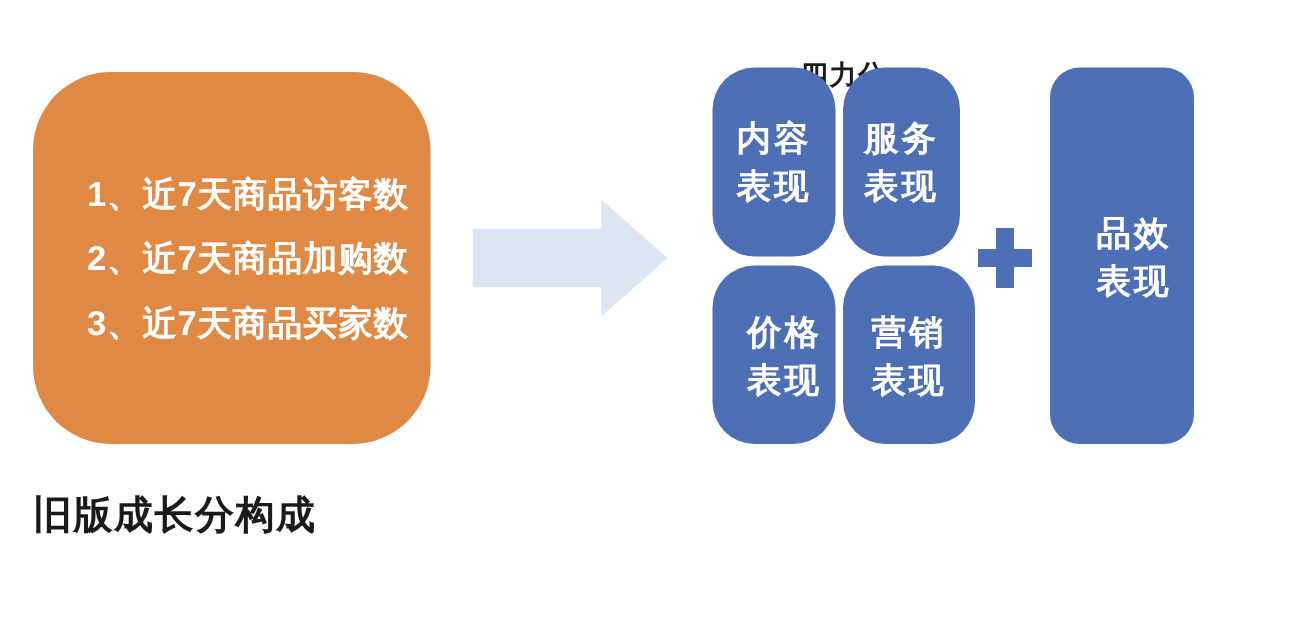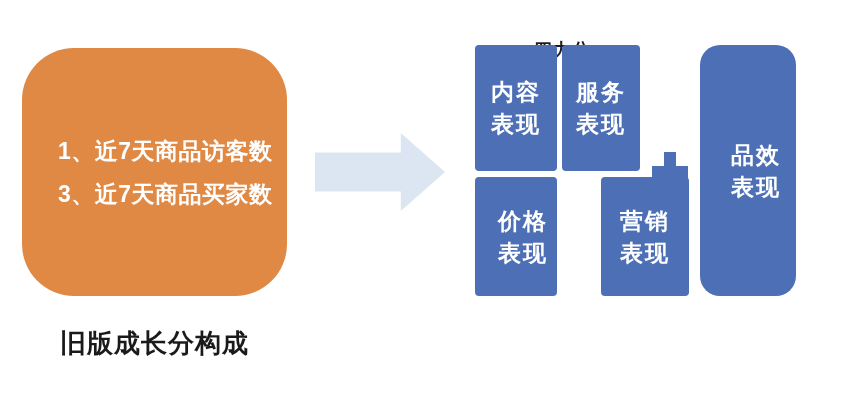--- a/index.html
+++ b/index.html
@@ -28,21 +28,21 @@
     gap: 17px; padding-left: 36px;
   }
   .old-item {
     color: var(--white); font-size: 23px; font-weight: bold;
     line-height: 26px; letter-spacing: 0.5px; white-space: nowrap;
   }
 
   .caption {
     position: absolute; top: 326px; height: 32px;
     color: var(--label); font-size: 26px; font-weight: bold;
-    text-align: center; letter-spacing: 1px; white-space: nowrap;
+    letter-spacing: 1px; white-space: nowrap;
   }
   .caption.old { left: 22px; width: 265px; }
   .caption.new { left: 475px; width: 330px; }
 
   
   .arrow-right {
     position: absolute; left: 315px; top: 133px;
     width: 130px; height: 78px;
     background: var(--arrow);
     -webkit-clip-path: polygon(0 25%, 66% 25%, 66% 0, 100% 50%, 66% 100%, 66% 75%, 0 75%);
@@ -54,49 +54,50 @@
     position: absolute; top: 10px; height: 30px;
     color: var(--label); font-size: 18px; font-weight: bold;
     text-align: center; letter-spacing: 1px; white-space: nowrap; margin-top: 28px;
   }
   .group-label.four-force { left: 475px; width: 175px; }
   .group-label.pinxiao    { left: 700px; width: 96px;  }
 
   .perf-box {
     position: absolute;
     background: var(--blue);
-    border-radius: 4px;
+    border-radius: 28px;
     display: flex; align-items: center; justify-content: center;
     color: var(--white); font-size: 23px; font-weight: bold;
     text-align: center; line-height: 32px; letter-spacing: 2px;
     white-space: pre-line;
   }
   .box-content   { left: 475px; top: 45px;  width: 82px; height: 126px; }
   .box-service   { left: 562px; top: 45px;  width: 78px; height: 126px; }
   .box-price     { left: 475px; top: 177px; width: 82px; height: 119px; padding-left: 14px; }
-  .box-marketing { left: 562px; top: 177px; width: 88px; height: 119px; margin-left: 39px; }
+  .box-marketing { left: 562px; top: 177px; width: 88px; height: 119px; }
   .box-pinxiao   { left: 700px; top: 45px;  width: 96px; height: 251px; border-radius: 20px; padding-left: 16px; }
 
   .plus-icon { position: absolute; left: 652px; top: 152px; width: 36px; height: 40px; }
   .plus-icon::before {
     content: ""; position: absolute; left: 0; top: 14px;
     width: 36px; height: 12px; background: var(--blue);
   }
   .plus-icon::after {
     content: ""; position: absolute; left: 12px; top: 0;
     width: 12px; height: 40px; background: var(--blue);
   }
 </style>
 </head>
 <body>
 
 <div class="stage">
 
   <div class="old-panel">
     <div class="old-item">1、近7天商品访客数</div>
+    <div class="old-item">2、近7天商品加购数</div>
     <div class="old-item">3、近7天商品买家数</div>
   </div>
   <div class="caption old">旧版成长分构成</div>
 
   <div class="arrow-right"></div>
 
   <div class="group-label four-force">四力分</div>
 
   <div class="perf-box box-content">内容
 表现</div>

